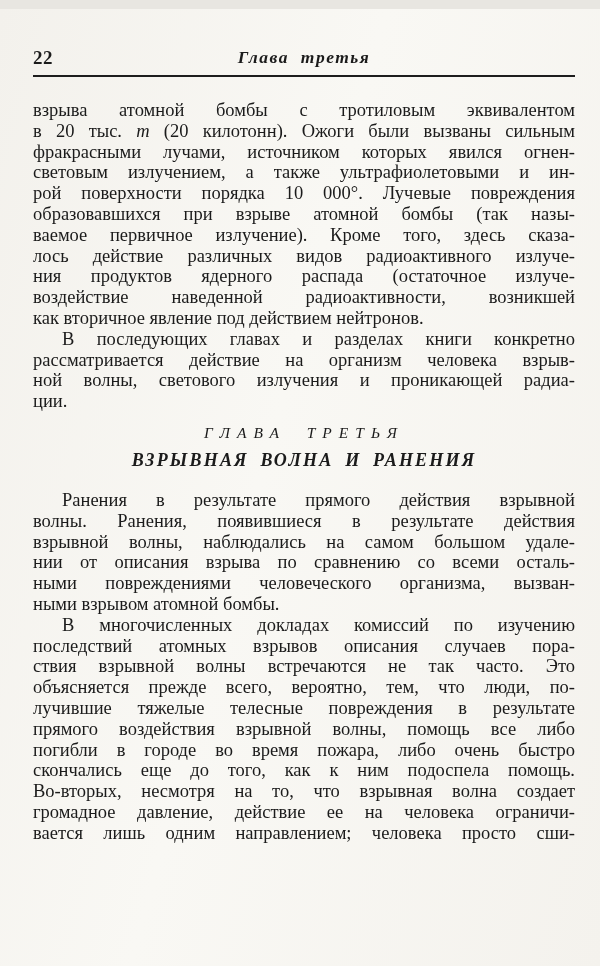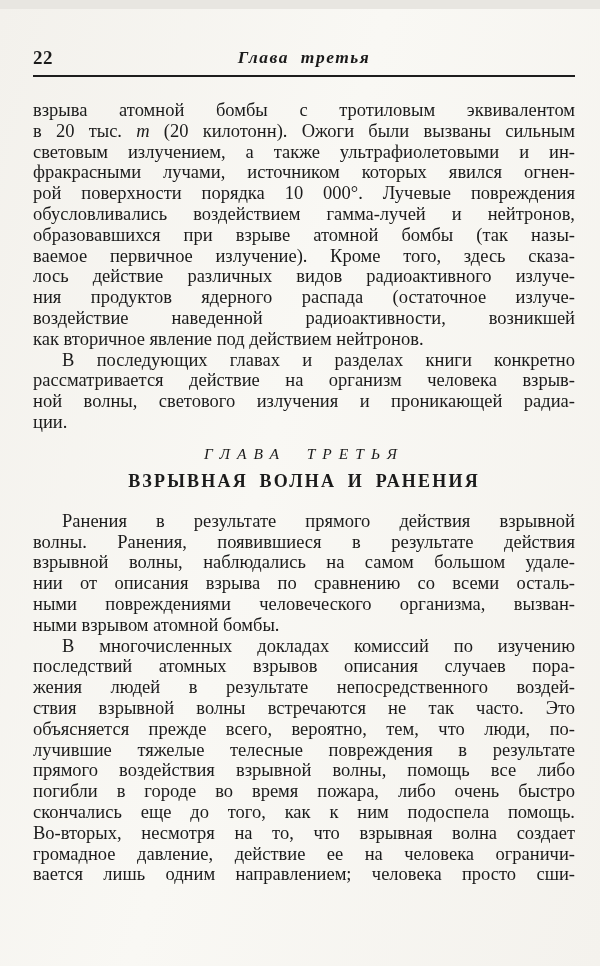--- a/index.html
+++ b/index.html
@@ -78,43 +78,43 @@
     line-height: 19px;
   }
   .chapter-title {
     margin: 0 0 19px 0;
     text-align: center;
     font-weight: bold;
     font-size: 18px;
     letter-spacing: 2.2px;
     word-spacing: 5px;
     line-height: 22px;
+    font-style: italic;
   }
 </style>
 </head>
 <body>
 
 <div class="page" style="color: rgb(27, 27, 27);">
 
   <div class="header">
     <span class="page-num">22</span>
     <span class="running-title">Глава третья</span>
   </div>
   <hr class="header-rule">
 
   <div class="doc-body">
 
     <div>
         <div class="paragraph">
           <div class="line"><span>взрыва атомной бомбы с тротиловым эквивалентом</span></div>
           <div class="line"><span>в 20 тыс. </span><span class="i">т</span><span> (20 килотонн). Ожоги были вызваны сильным</span></div>
+          <div class="line"><span>фракрасными лучами, источником которых явился огнен-</span></div>
           <div class="line"><span>световым излучением, а также ультрафиолетовыми и ин-</span></div>
-          <div class="line"><span>фракрасными лучами, источником которых явился огнен-</span></div>
           <div class="line"><span>рой поверхности порядка 10 000°. Лучевые повреждения</span></div>
-          <div class="line"><span>обусловливались воздействием гамма-лучей и нейтронов,</span></div>
           <div class="line"><span>образовавшихся при взрыве атомной бомбы (так назы-</span></div>
           <div class="line"><span>ваемое первичное излучение). Кроме того, здесь сказа-</span></div>
           <div class="line"><span>лось действие различных видов радиоактивного излуче-</span></div>
           <div class="line"><span>ния продуктов ядерного распада (остаточное излуче-</span></div>
           <div class="line"><span>воздействие наведенной радиоактивности, возникшей</span></div>
           <div class="line last"><span>как вторичное явление под действием нейтронов.</span></div>
         </div>
         <div class="paragraph">
           <div class="line indent"><span>В последующих главах и разделах книги конкретно</span></div>
           <div class="line"><span>рассматривается действие на организм человека взрыв-</span></div>
@@ -131,21 +131,20 @@
           <div class="line indent"><span class="b">Ранения в результате прямого действия взрывной</span></div>
           <div class="line"><span class="b">волны.</span><span> Ранения, появившиеся в результате действия</span></div>
           <div class="line"><span>взрывной волны, наблюдались на самом большом удале-</span></div>
           <div class="line"><span>нии от описания взрыва по сравнению со всеми осталь-</span></div>
           <div class="line"><span>ными повреждениями человеческого организма, вызван-</span></div>
           <div class="line last"><span>ными взрывом атомной бомбы.</span></div>
         </div>
         <div class="paragraph">
           <div class="line indent"><span>В многочисленных докладах комиссий по изучению</span></div>
           <div class="line"><span>последствий атомных взрывов описания случаев пора-</span></div>
-          <div class="line"><span>жения людей в результате непосредственного воздей-</span></div>
           <div class="line"><span>ствия взрывной волны встречаются не так часто. Это</span></div>
           <div class="line"><span>объясняется прежде всего, вероятно, тем, что люди, по-</span></div>
           <div class="line"><span>лучившие тяжелые телесные повреждения в результате</span></div>
           <div class="line"><span>прямого воздействия взрывной волны, помощь все либо</span></div>
           <div class="line"><span>погибли в городе во время пожара, либо очень быстро</span></div>
           <div class="line"><span>скончались еще до того, как к ним подоспела помощь.</span></div>
           <div class="line"><span>Во-вторых, несмотря на то, что взрывная волна создает</span></div>
           <div class="line"><span>громадное давление, действие ее на человека ограничи-</span></div>
           <div class="line"><span>вается лишь одним направлением; человека просто сши-</span></div>
         </div>

